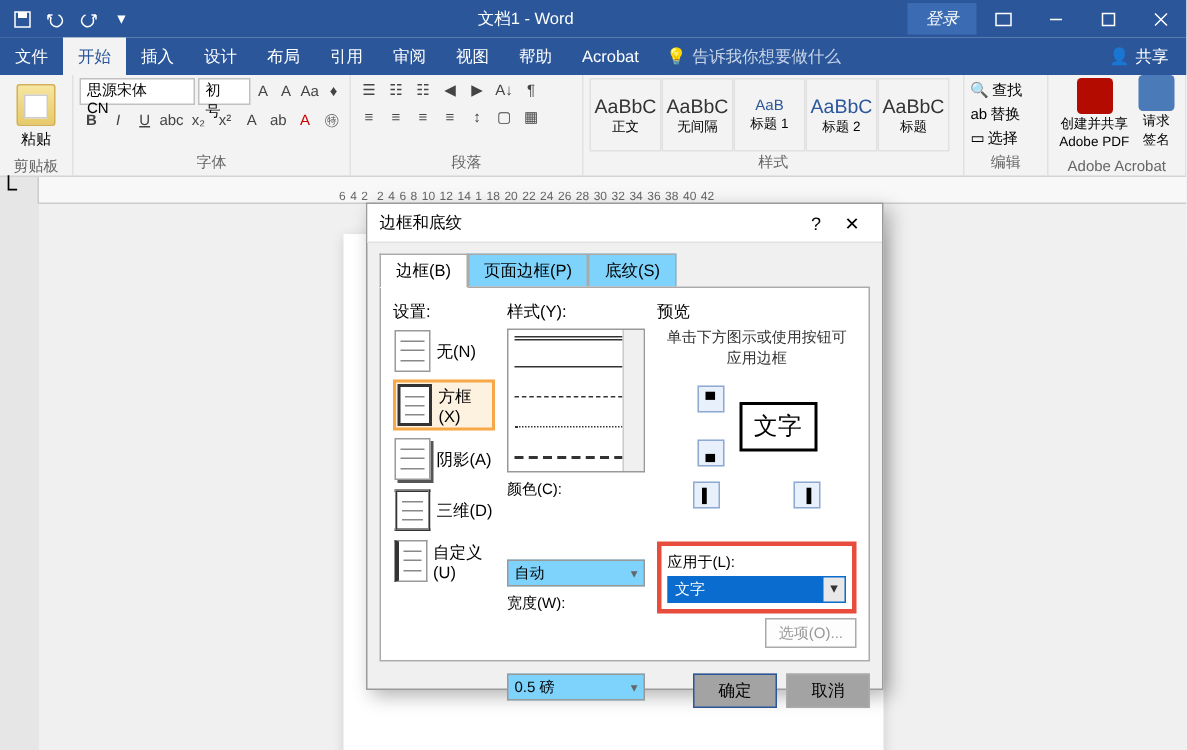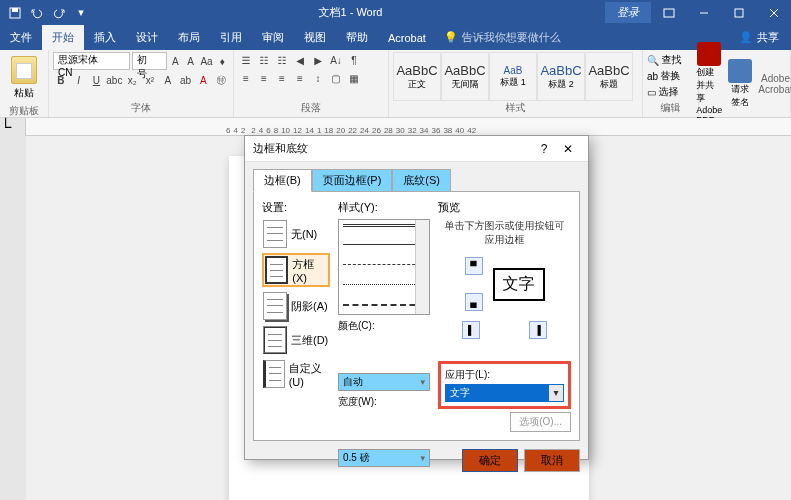--- a/index.html
+++ b/index.html
@@ -88,21 +88,21 @@
 .dlg-dropdown::after { content: '▾'; color: #666; font-size: 9px; }
 .preview-box { border: none; height: 140px; position: relative; }
 .preview-hint { text-align: center; font-size: 10px; color: #333; margin-bottom: 8px; line-height: 1.4; }
 .preview-sample { display: flex; align-items: center; justify-content: center; gap: 4px; margin: 10px 0; }
 .preview-text-box { border: 2px solid #000; padding: 4px 8px; font-size: 16px; font-family: SimSun; }
 .toggle-btn { width: 18px; height: 18px; border: 1px solid #8faad2; background: #e8f0fb; display: flex; align-items: center; justify-content: center; font-size: 9px; cursor: pointer; }
 .apply-section { border: 3px solid #e74c3c; padding: 4px; margin-top: 2px; }
 .apply-dropdown { background: #0a6cce; color: #fff; border: 1px solid #0a6cce; height: 18px; width: 100%; font-size: 10px; padding: 1px 4px; display: flex; align-items: center; justify-content: space-between; cursor: pointer; }
 .apply-dropdown::after { content: '▾'; background: #e8e8e8; color: #333; width: 14px; text-align: center; margin: -1px -4px -1px 0; height: 16px; line-height: 16px; }
 .dlg-footer { display: flex; justify-content: flex-end; gap: 6px; padding: 0 8px 8px 8px; }
-.dlg-btn { border: 1px solid #aaa; background: #c2410c; padding: 3px 16px; font-size: 11px; cursor: pointer; }
+.dlg-btn { border: 1px solid #aaa; background: #a3a3a3; padding: 3px 16px; font-size: 11px; cursor: pointer; }
 .dlg-btn.primary { border: 1px solid #2b579a; }
 .options-btn { position: absolute; right: 8px; bottom: 8px; border: 1px solid #aaa; background: #fdfdfd; padding: 2px 8px; font-size: 10px; cursor: pointer; }
 .mini-label { font-size: 10px; margin: 4px 0 2px 0; }
 .toggle-row { display: flex; justify-content: space-around; margin: 8px 0; }
 </style>
 </head>
 <body>
 
 <div class="titlebar">
   <div class="qat">
@@ -269,21 +269,21 @@
           <span>ab</span>
           <span>替换</span>
         </div>
       <div class="edit-item">
           <span>▭</span>
           <span>选择</span>
         </div>
     </div>
     <div class="ribbon-group-label">编辑</div>
   </div>
-  <div class="ribbon-group acrobat-section" style="flex-direction:row">
+  <div class="ribbon-group acrobat-section" style="flex-direction:column">
     <div style="display:flex;gap:6px;flex:1;align-items:center">
       <div class="acro-btn">
         <div class="acro-icon"></div>
         <div>创建并共享</div>
         <div>Adobe PDF</div>
       </div>
       <div class="acro-btn">
         <div class="acro-icon" style="background:#4a7ab8"></div>
         <div>请求</div>
         <div>签名</div>

